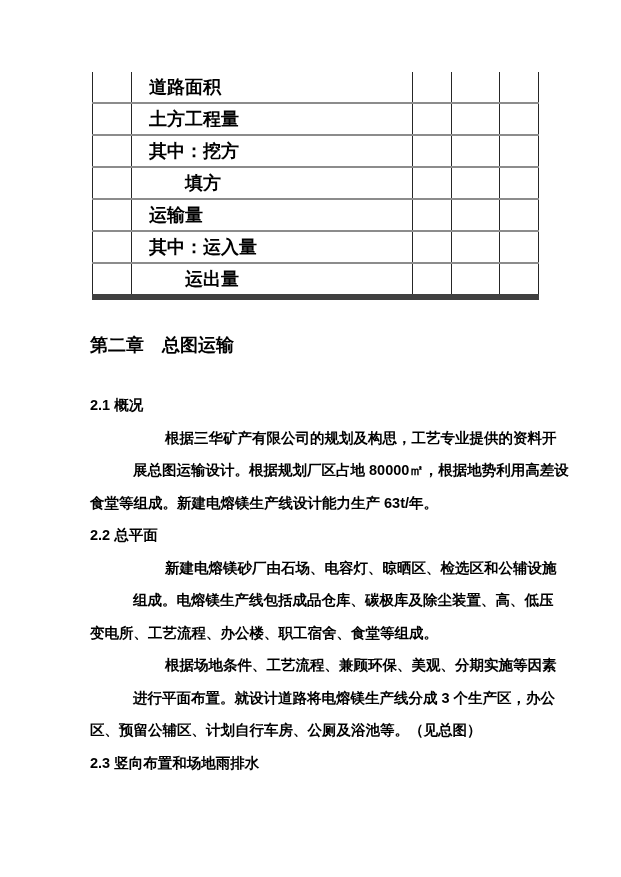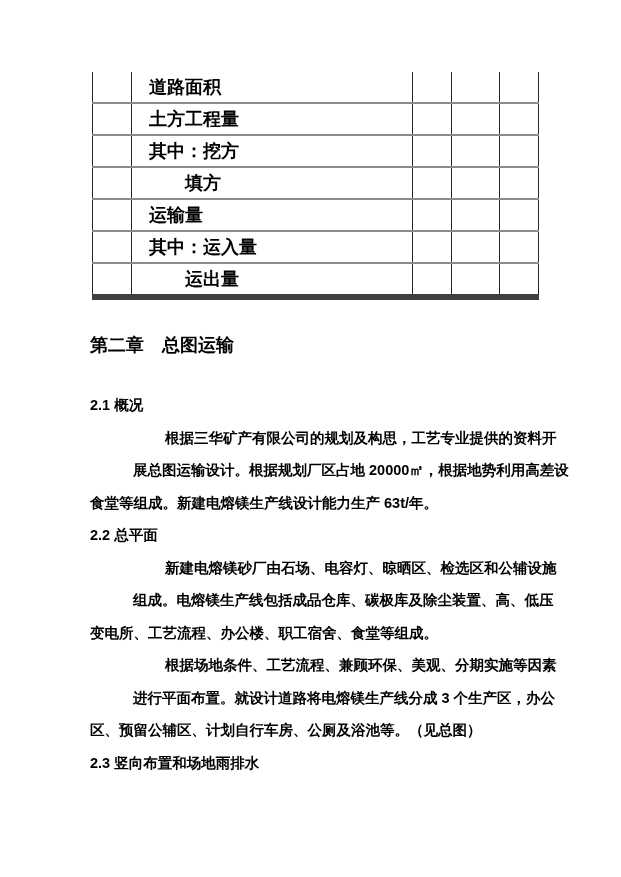--- a/index.html
+++ b/index.html
@@ -139,21 +139,21 @@
         <td class="value-cell"></td>
       </tr>
     </tbody>
   </table>
 
   <div class="chapter-heading">第二章　总图运输</div>
 
   <div class="body-lines">
     <div class="line sect">2.1 概况</div>
     <div class="line indent justify">根据三华矿产有限公司的规划及构思，工艺专业提供的资料开</div>
-    <div class="line justify">展总图运输设计。根据规划厂区占地 20000㎡，根据地势利用高差设</div>
+    <div class="line justify">展总图运输设计。根据规划厂区占地 80000㎡，根据地势利用高差设</div>
     <div class="line">食堂等组成。新建电熔镁生产线设计能力生产 63t/年。</div>
     <div class="line sect">2.2 总平面</div>
     <div class="line indent justify">新建电熔镁砂厂由石场、电容灯、晾晒区、检选区和公辅设施</div>
     <div class="line justify">组成。电熔镁生产线包括成品仓库、碳极库及除尘装置、高、低压</div>
     <div class="line">变电所、工艺流程、办公楼、职工宿舍、食堂等组成。</div>
     <div class="line indent justify">根据场地条件、工艺流程、兼顾环保、美观、分期实施等因素</div>
     <div class="line justify">进行平面布置。就设计道路将电熔镁生产线分成 3 个生产区，办公</div>
     <div class="line">区、预留公辅区、计划自行车房、公厕及浴池等。（见总图）</div>
     <div class="line sect">2.3 竖向布置和场地雨排水</div>
   </div>

